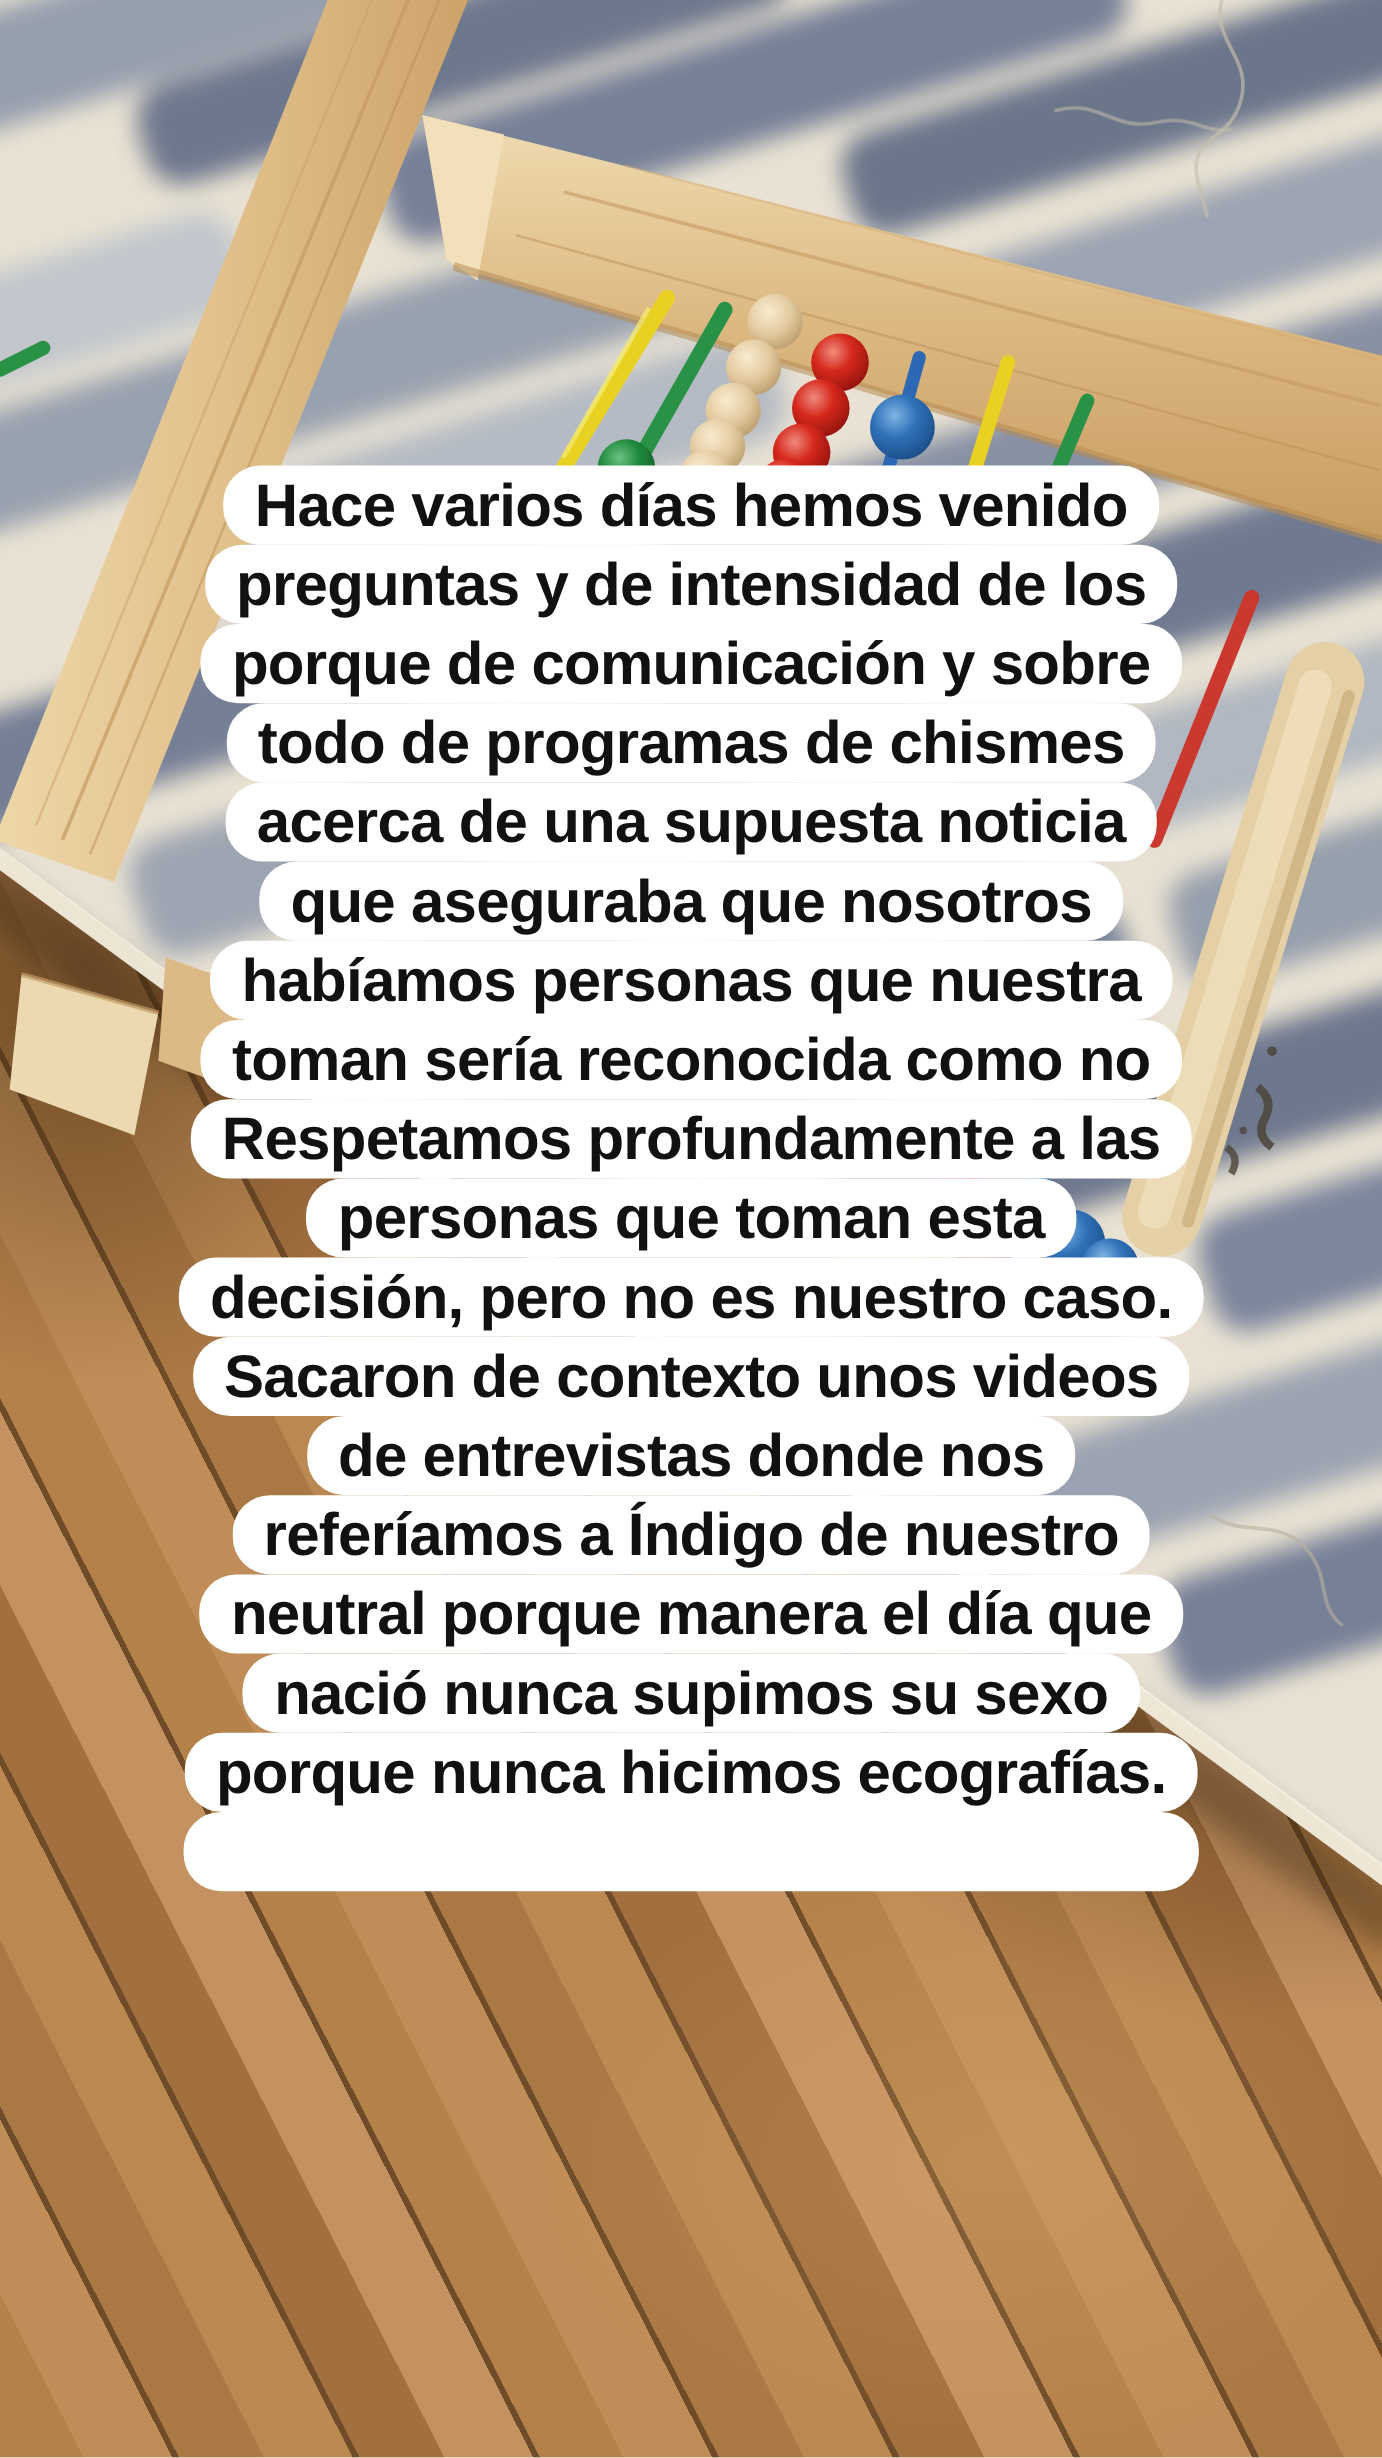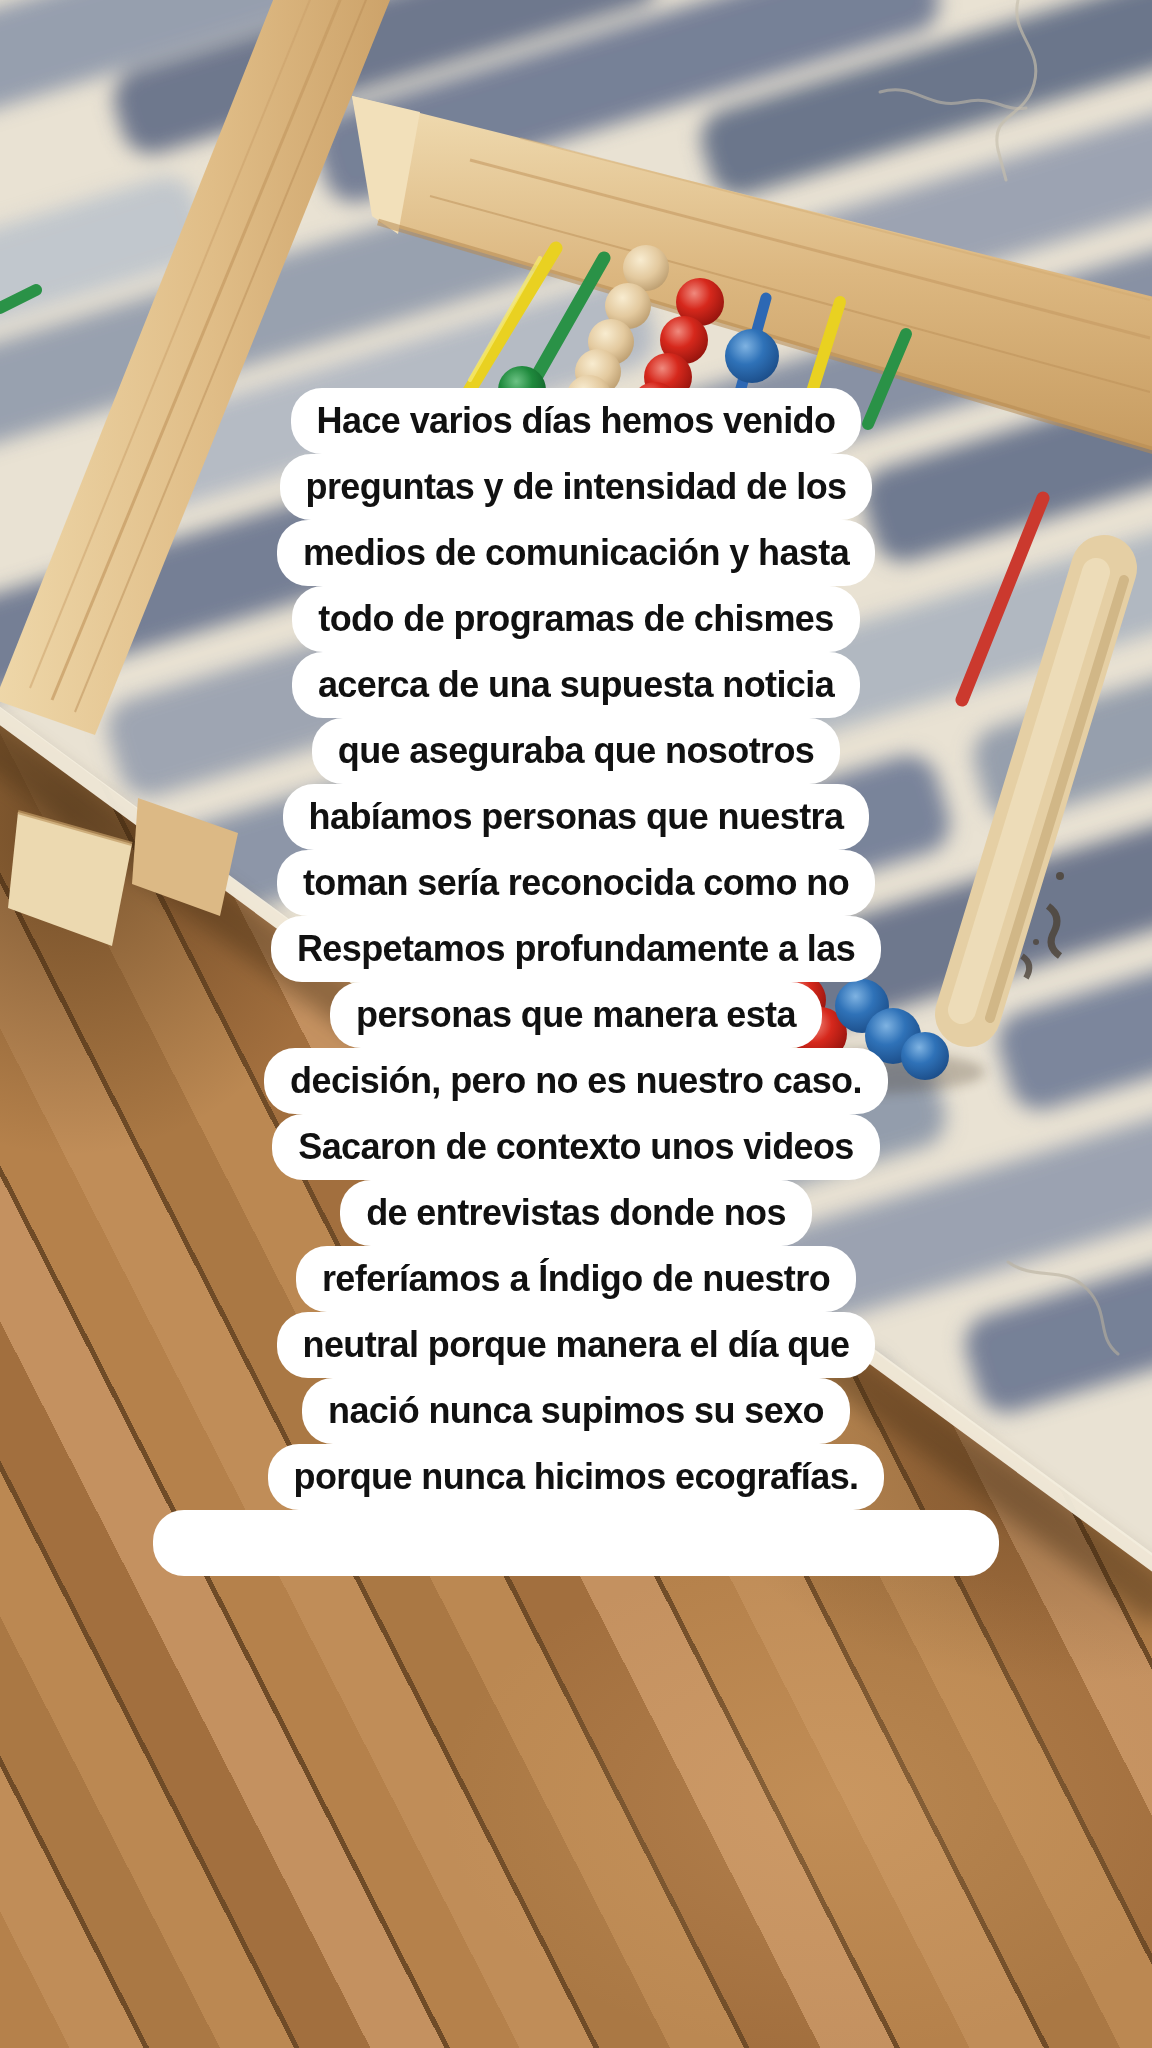--- a/index.html
+++ b/index.html
@@ -40,21 +40,21 @@
   svg.props-svg { z-index:3; }
   
   .story {
     position:absolute; top:388px; left:0; width:100%; z-index:5;
     display:flex; flex-direction:column; align-items:center;
   }
   .story-line {
     display:inline-flex; align-items:center; justify-content:center;
     height:66px; padding:0 26px; box-sizing:border-box;
     background:#ffffff; border-radius:31px;
-    font-weight:bold; font-size:36px; letter-spacing:-0.6px;
+    font-weight:bold; font-size:50px; letter-spacing:-0.6px;
     color:#111111; white-space:nowrap;
   }
   .story-line:empty { width:846px; }
 </style>
 </head>
 <body>
 
 <div class="stage">
 
   <svg class="mat-svg" width="1152" height="2048" viewBox="0 0 1152 2048">
@@ -209,28 +209,28 @@
       <polygon points="18,812 132,844 126,872 14,838" fill="#dcc family" opacity="0"></polygon>
       <path d="M18,812 L132,844" stroke="#c09a64" stroke-width="4" opacity="0.7" fill="none"></path>
       <polygon points="138,798 238,833 220,916 132,884" fill="#dcb985"></polygon>
     </g>
   </svg>
 
   <div class="story">
 
   <span class="story-line">Hace varios días hemos venido</span>
       <span class="story-line">preguntas y de intensidad de los</span>
-      <span class="story-line">medios de comunicación y hasta</span>
+      <span class="story-line">porque de comunicación y sobre</span>
       <span class="story-line">todo de programas de chismes</span>
       <span class="story-line">acerca de una supuesta noticia</span>
       <span class="story-line">que aseguraba que nosotros</span>
       <span class="story-line">habíamos personas que nuestra</span>
       <span class="story-line">toman sería reconocida como no</span>
       <span class="story-line">Respetamos profundamente a las</span>
-      <span class="story-line">personas que manera esta</span>
+      <span class="story-line">personas que toman esta</span>
       <span class="story-line">decisión, pero no es nuestro caso.</span>
       <span class="story-line">Sacaron de contexto unos videos</span>
       <span class="story-line">de entrevistas donde nos</span>
       <span class="story-line">referíamos a Índigo de nuestro</span>
       <span class="story-line">neutral porque manera el día que</span>
       <span class="story-line">nació nunca supimos su sexo</span>
       <span class="story-line">porque nunca hicimos ecografías.</span>
       <span class="story-line"></span>
     </div>
 

